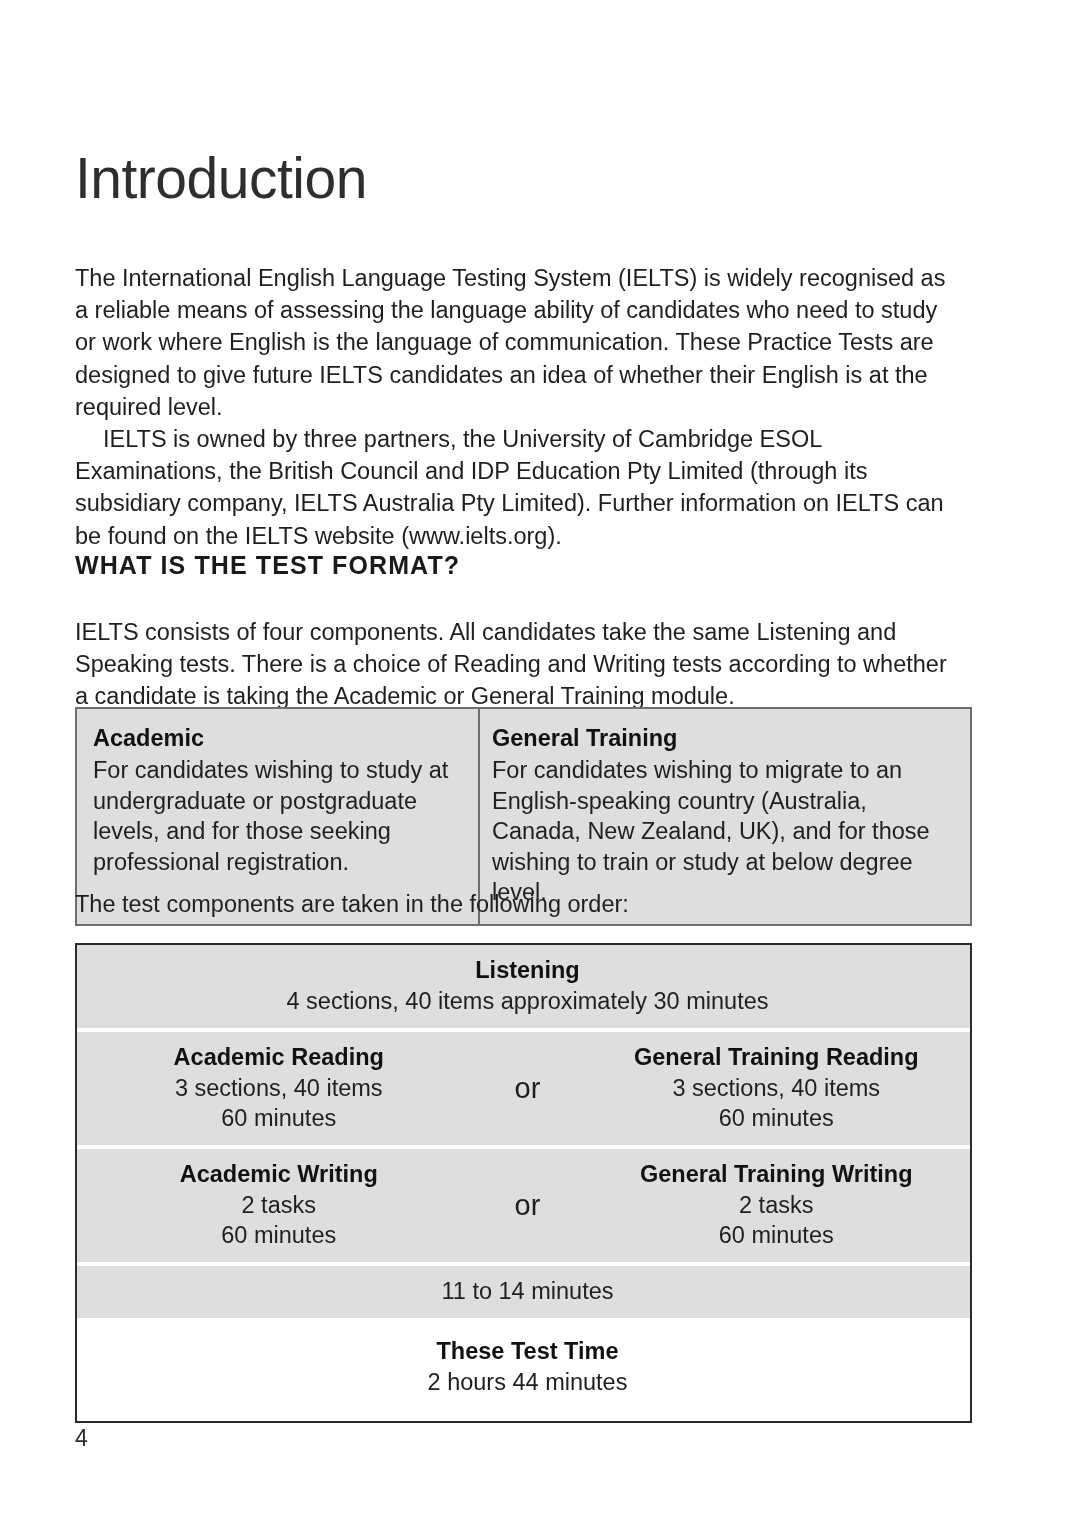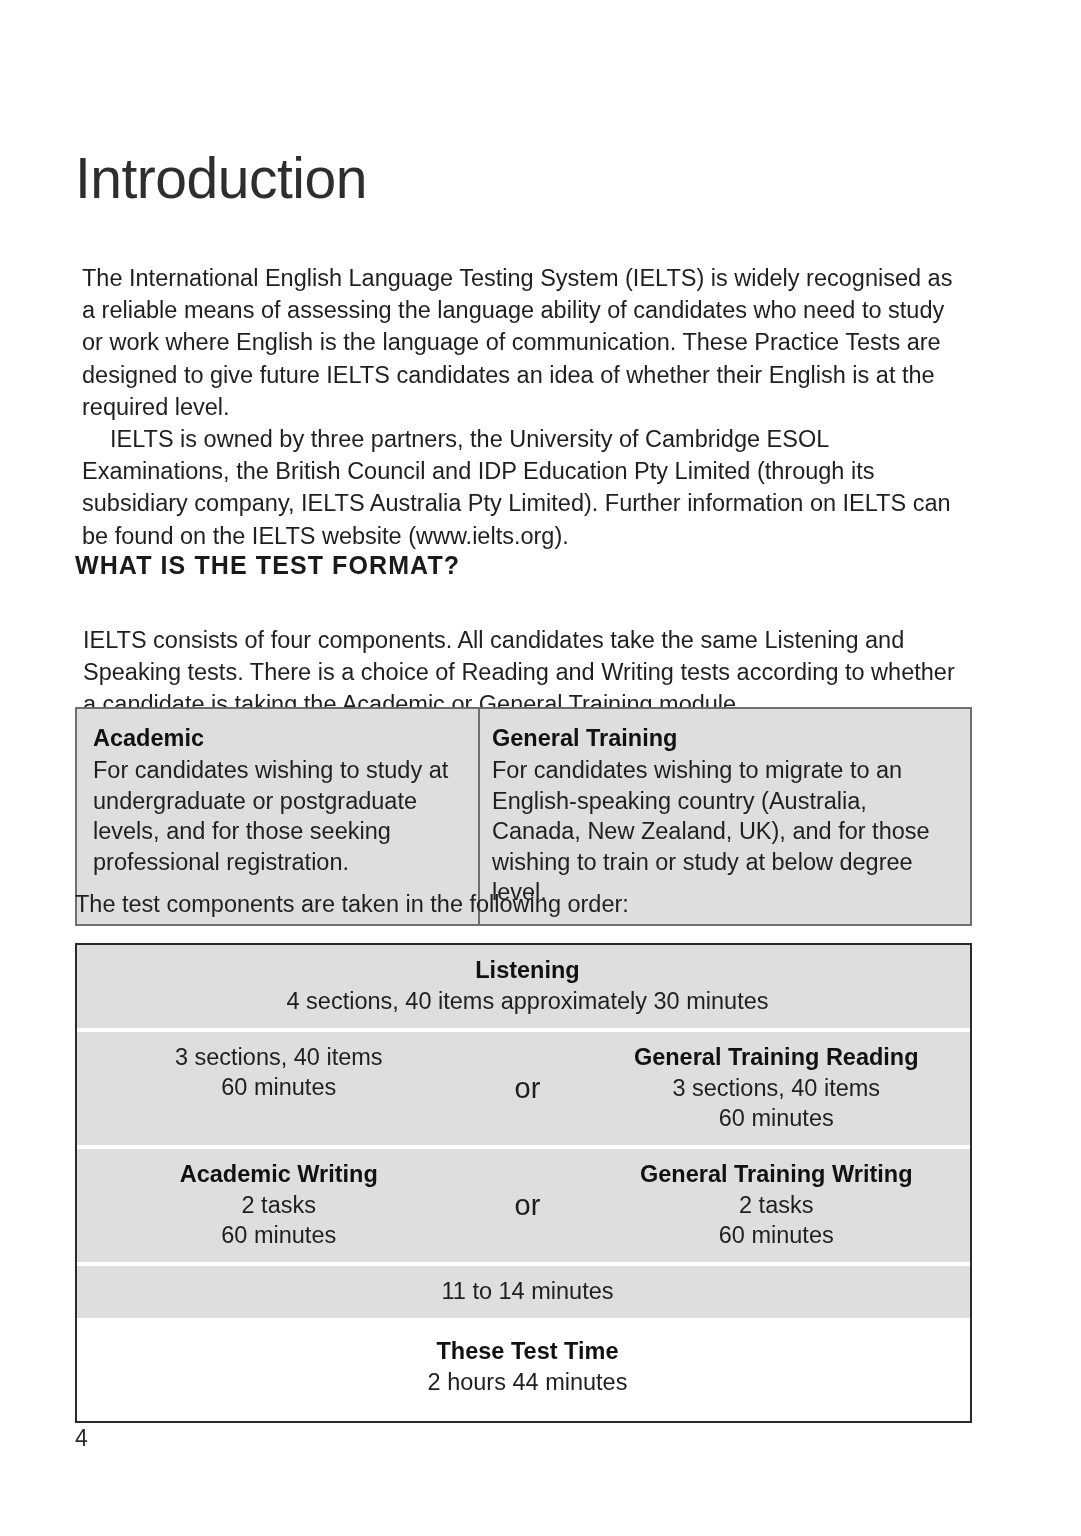--- a/index.html
+++ b/index.html
@@ -40,21 +40,21 @@
     margin: 0;
     position: absolute;
     left: 0;
     top: 150px;
     line-height: 1.0;
   }
 
   
   .body-block {
     position: absolute;
-    left: 7px;
+    left: 0;
     top: 262px;
     width: 885px;
   }
   .para {
     font-size: 23.5px;
     line-height: 32.2px;
     color: #1f1f1f;
     margin: 0;
     text-align: left;
   }
@@ -76,21 +76,21 @@
 
   
   .format-intro {
     position: absolute;
     left: 0;
     top: 616px;
     width: 880px;
     font-size: 23.5px;
     line-height: 32.2px;
     color: #1f1f1f;
-    margin: 8px;
+    margin: 0;
   }
 
   
   .module-table {
     position: absolute;
     left: 0;
     top: 707px;
     width: 897px;
     box-sizing: border-box;
     border: 2px solid #6f6f72;
@@ -231,20 +231,21 @@
     <div class="schedule-table">
 
       <div class="sched-row single">
         <div class="sched-head">Listening</div>
         <div class="sched-sub">4 sections, 40 items approximately 30 minutes</div>
       </div>
 
       <div class="sched-row">
         <div class="sched-split">
           <div class="sched-cell">
+            <div class="sched-head">Academic Reading</div>
             <div class="sched-sub">3 sections, 40 items</div>
             <div class="sched-sub">60 minutes</div>
           </div>
           <div class="sched-or">or</div>
           <div class="sched-cell">
             <div class="sched-head">General Training Reading</div>
             <div class="sched-sub">3 sections, 40 items</div>
             <div class="sched-sub">60 minutes</div>
           </div>
         </div>

